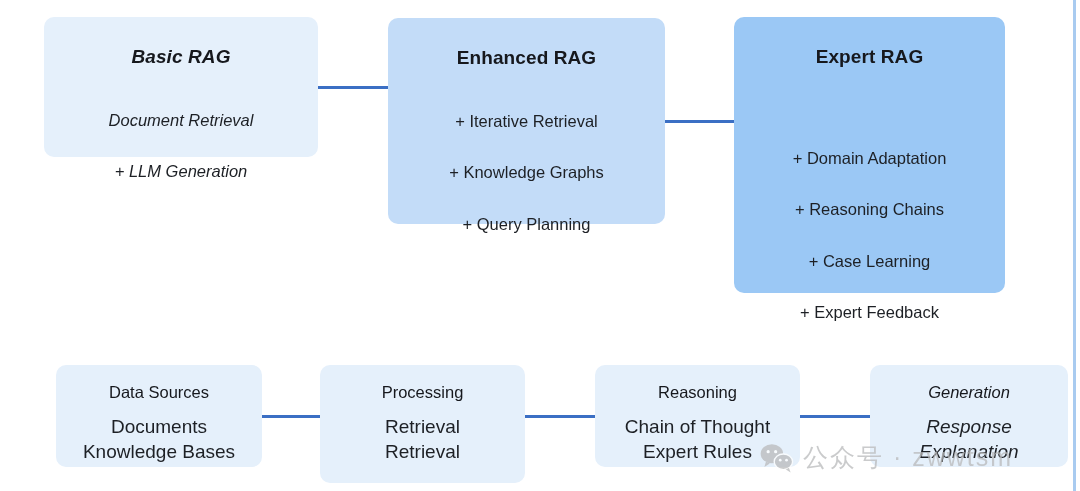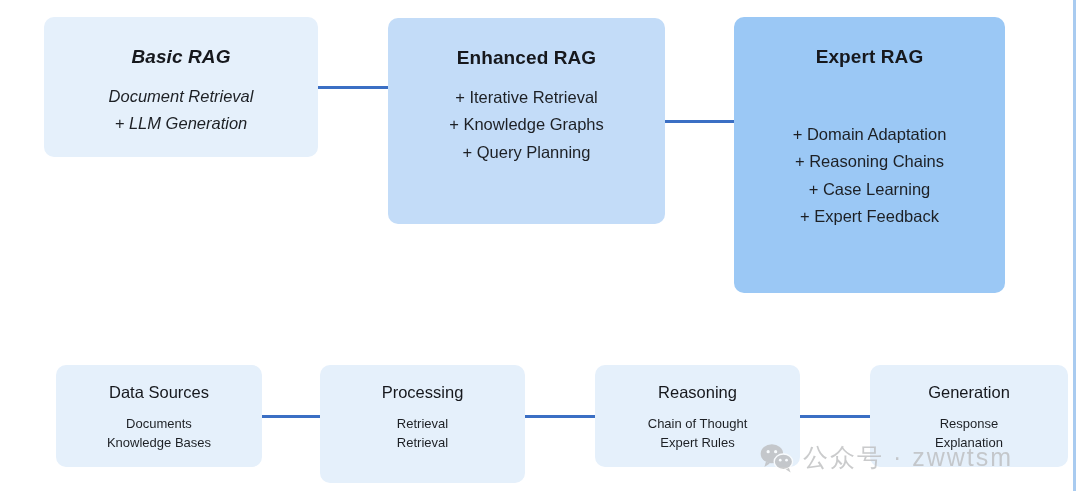--- a/index.html
+++ b/index.html
@@ -71,20 +71,21 @@
   .tier .node-lines {
     display: flex;
     flex-direction: column;
     gap: 10px;
   }
   .tier .node-line {
     font-size: 16.5px;
     color: #1d2025;
     line-height: 1.05;
     white-space: nowrap;
+    margin-top: 24px;
   }
 
   .tier-1 { background: #e5f0fb; }
   .tier-2 { background: #c3dcf8; }
   .tier-3 { background: #9bc8f5; }
 
   
   .stage-node {
     background: #e5f0fb;
     padding-top: 19px;
@@ -95,21 +96,21 @@
     color: #16181d;
     margin: 0 0 16px 0;
     line-height: 1;
   }
   .stage-node .node-lines {
     display: flex;
     flex-direction: column;
     gap: 6px;
   }
   .stage-node .node-line {
-    font-size: 13px;
+    font-size: 19px;
     color: #1d2025;
     line-height: 1.05;
     white-space: nowrap;
   }
 
   
   .watermark {
     position: absolute;
     display: flex;
     align-items: center;
@@ -185,21 +186,21 @@
   </div>
 
   <div class="node stage-node" style="left:595px; top:365px; width:205px; height:102px;">
     <div class="node-title">Reasoning</div>
     <div class="node-lines">
       <div class="node-line">Chain of Thought</div>
       <div class="node-line">Expert Rules</div>
     </div>
   </div>
 
-  <div class="node stage-node" style="left:870px; top:365px; width:198px; height:102px;">
+  <div class="node stage-node" style="left:870px; top:365px; width:198px; height:102px;font-style:italic;">
     <div class="node-title">Generation</div>
     <div class="node-lines">
       <div class="node-line">Response</div>
       <div class="node-line">Explanation</div>
     </div>
   </div>
 
   <div class="watermark" style="left:760px; top:441px;">
     <span class="wm-icon">
       <svg viewBox="0 0 40 34" width="34" height="30" aria-hidden="true">

